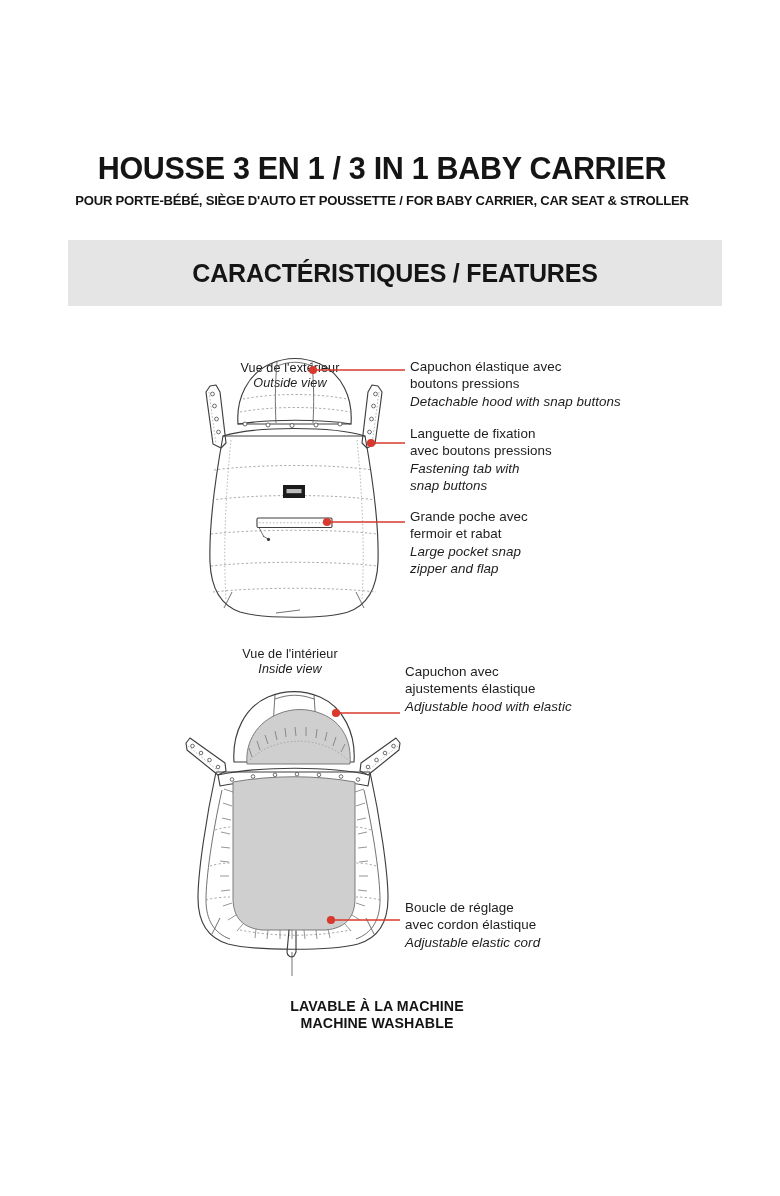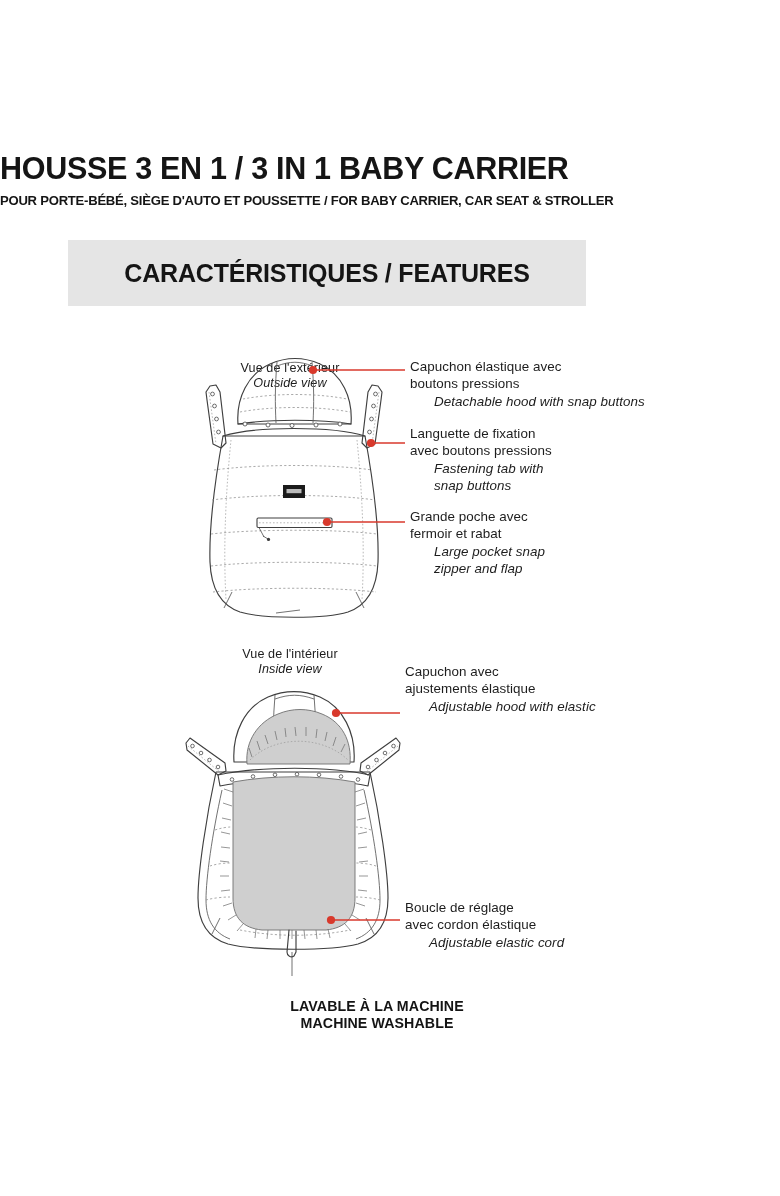--- a/index.html
+++ b/index.html
@@ -21,21 +21,21 @@
     inset: 0;
     background: #ffffff;
   }
 
   
   .title-block {
     position: absolute;
     top: 152px;
     left: 0;
     width: 764px;
-    text-align: left;
+    text-align: center;
   }
   .main-title {
     font-family: "Liberation Sans", sans-serif;
     font-size: 30.5px;
     font-weight: bold;
     letter-spacing: -0.3px;
     color: #151515;
     line-height: 1.06;
     margin: 0;
     white-space: nowrap;
@@ -48,21 +48,21 @@
     color: #151515;
     margin: 9px 0 0 0;
     white-space: nowrap;
   }
 
   
   .features-band {
     position: absolute;
     left: 68px;
     top: 240px;
-    width: 518px;
+    width: 654px;
     height: 66px;
     background: #e5e5e5;
     display: flex;
     align-items: center;
     justify-content: center;
   }
   .features-title {
     font-family: "Liberation Sans", sans-serif;
     font-size: 25px;
     font-weight: bold;
@@ -99,21 +99,21 @@
   
   .annotation {
     position: absolute;
     font-family: "Liberation Sans", sans-serif;
     font-size: 13.4px;
     line-height: 1.30;
     color: #1d1d1d;
     letter-spacing: 0.05px;
     width: 268px;
   }
-  .annotation .an-en { font-style: italic; margin-left: 24px; }
+  .annotation .an-en { font-style: italic; }
   .annotation span { display: block; }
 
   #ann-hood        { left: 410px; top: 358px; }
   #ann-tab         { left: 410px; top: 425px; }
   #ann-pocket      { left: 410px; top: 508px; }
   #ann-inner-hood  { left: 405px; top: 663px; }
   #ann-cord        { left: 405px; top: 899px; }
 
   
   .washable {

